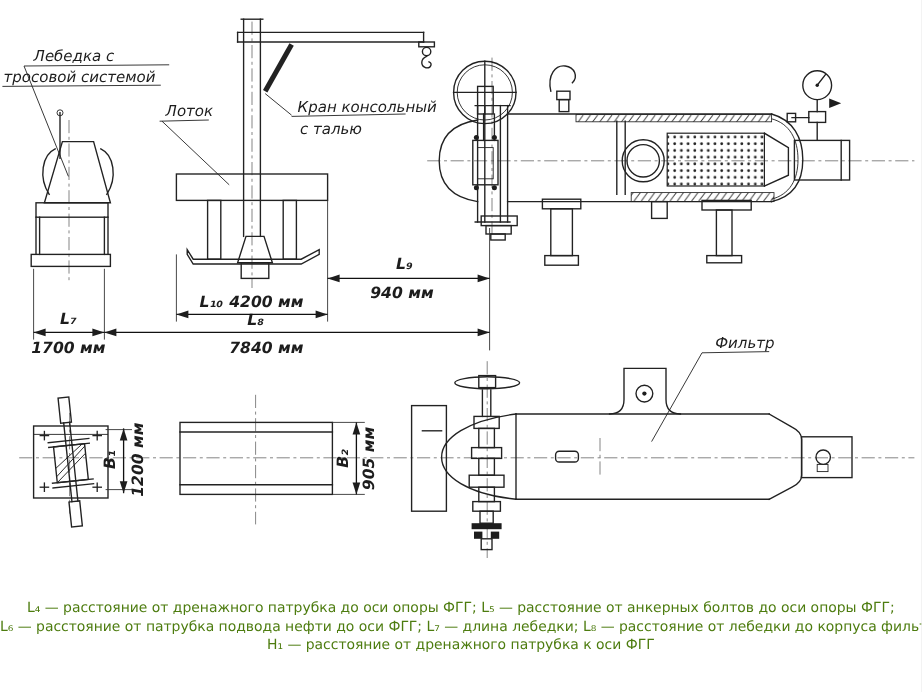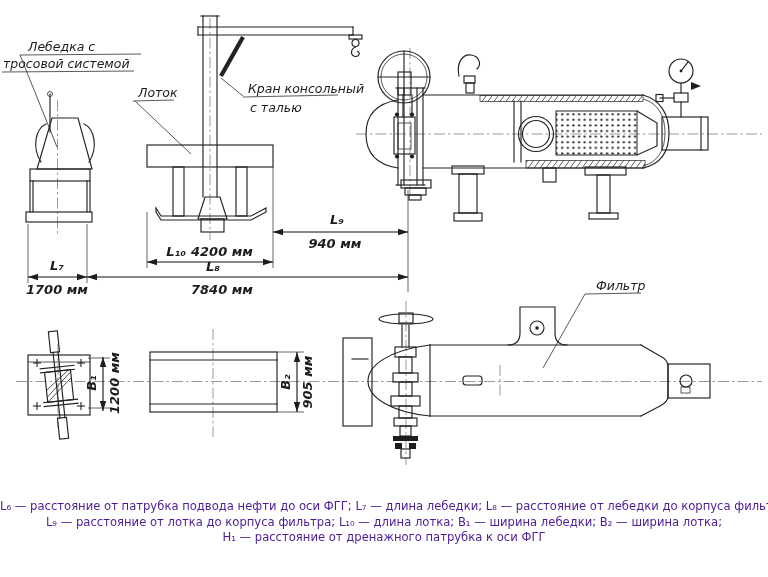--- a/index.html
+++ b/index.html
@@ -1,17 +1,17 @@
 <!DOCTYPE html>
 <html><head>
 <meta charset="utf-8">
 <style>
   html,body{margin:0;padding:0;background:#e8e8e8;}
   .page{position:relative;width:768px;height:577px;background:#ffffff;overflow:hidden;
-        font-family:"Liberation Sans","DejaVu Sans",sans-serif;color:#4c1d95;}
+        font-family:"Liberation Sans","DejaVu Sans",sans-serif;color:#4d7c0f;}
   svg.draw{position:absolute;left:0;top:0;}
   
   .ln{fill:none;stroke:#222;stroke-width:1.15;stroke-linecap:square;}
   .lt{fill:none;stroke:#222;stroke-width:0.75;}
   .thk{fill:none;stroke:#222;stroke-width:4.2;}
   .cl{fill:none;stroke:#6f6f6f;stroke-width:0.7;stroke-dasharray:11 3 2.5 3;}
   .ext{fill:none;stroke:#333;stroke-width:0.75;}
   .dim{fill:none;stroke:#111;stroke-width:1.1;}
   .fil{fill:#1d1d1d;stroke:none;}
   
@@ -339,18 +339,18 @@
 
   <g>
     <text class="lbl" x="596" y="290">Фильтр</text>
     <line class="lt" x1="585" y1="294" x2="641" y2="293"></line>
     <line class="lt" x1="585" y1="294" x2="543" y2="368"></line>
   </g>
 </svg>
 
 
 <div class="legend">
+  <div class="legend-line">L₄ — расстояние от дренажного патрубка до оси опоры ФГГ; L₅ — расстояние от анкерных болтов до оси опоры ФГГ;</div>
   <div class="legend-line">L₆ — расстояние от патрубка подвода нефти до оси ФГГ; L₇ — длина лебедки; L₈ — расстояние от лебедки до корпуса фильтра;</div>
-  <div class="legend-line">L₉ — расстояние от лотка до корпуса фильтра; L₁₀ — длина лотка; B₁ — ширина лебедки; B₂ — ширина лотка;</div>
   <div class="legend-line">H₁ — расстояние от дренажного патрубка к оси ФГГ</div>
 </div>
 
 </div>
 
 </body></html>

